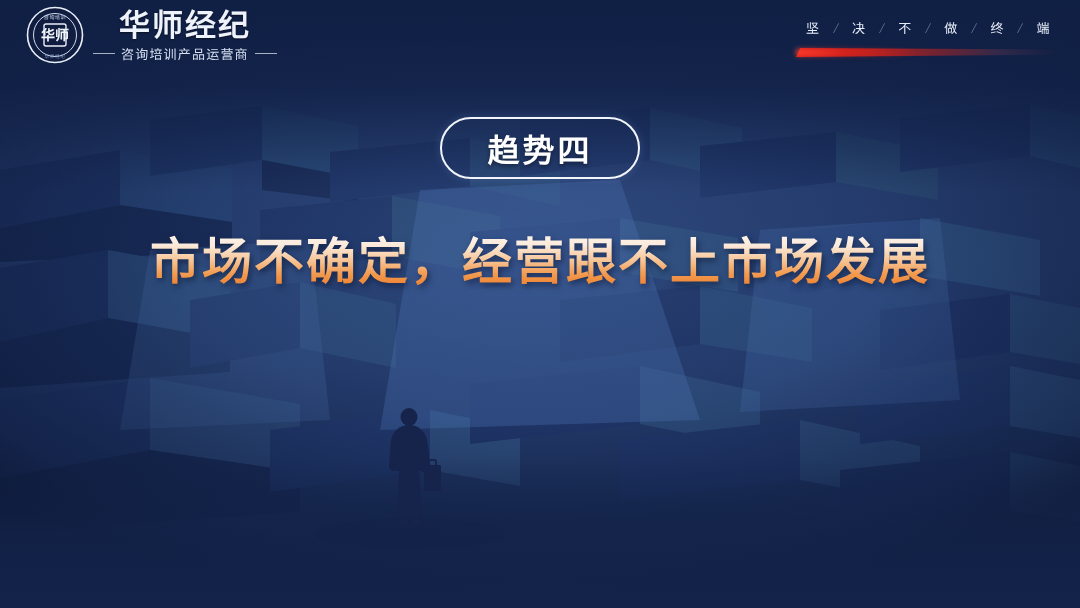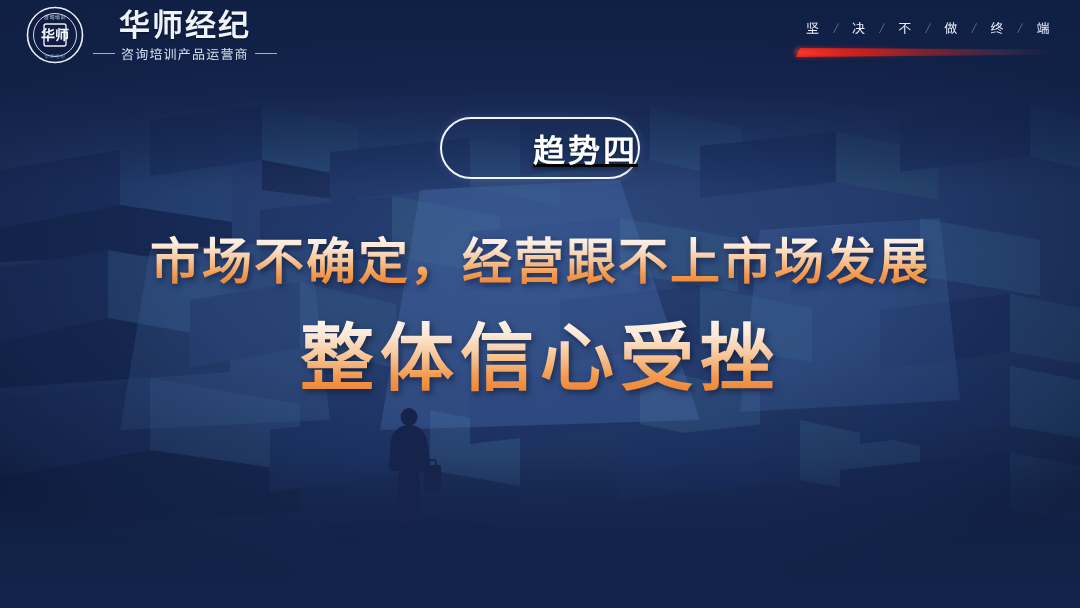--- a/index.html
+++ b/index.html
@@ -156,23 +156,22 @@
     position: absolute;
     left: 50%;
     transform: translateX(-50%);
     top: 117px;
     width: 200px;
     height: 62px;
     border: 2.5px solid #f2f5fb;
     border-radius: 34px;
     display: flex;
     align-items: center;
-    justify-content: flex-end;
+    justify-content: center;
     box-shadow: 0 0 10px rgba(150,185,255,0.18);
-    text-decoration: underline;
   }
   .badge-text {
     font-family: "DejaVu Sans", "Liberation Sans", sans-serif;
     font-size: 32px;
     font-weight: 700;
     color: #ffffff;
     letter-spacing: 3px;
     text-shadow: 0 2px 4px rgba(0,0,0,0.45);
   }
 
@@ -392,16 +391,15 @@
     </div>
     <div class="redbar"></div>
   </div>
 
   <div class="badge">
     <span class="badge-text">趋势四</span>
   </div>
 
   <div class="headlines">
     <div class="hl hl-1">市场不确定，经营跟不上市场发展</div>
-    <div class="hl hl-2">整体信心受挫</div>
   </div>
 
 </div>
 
 </body></html>

